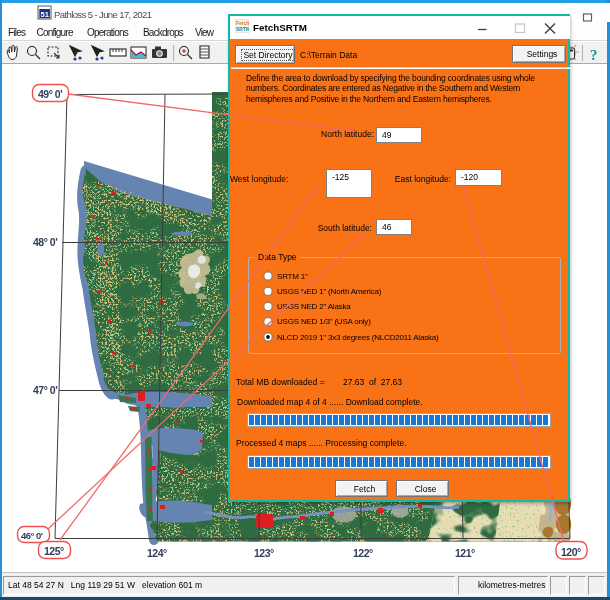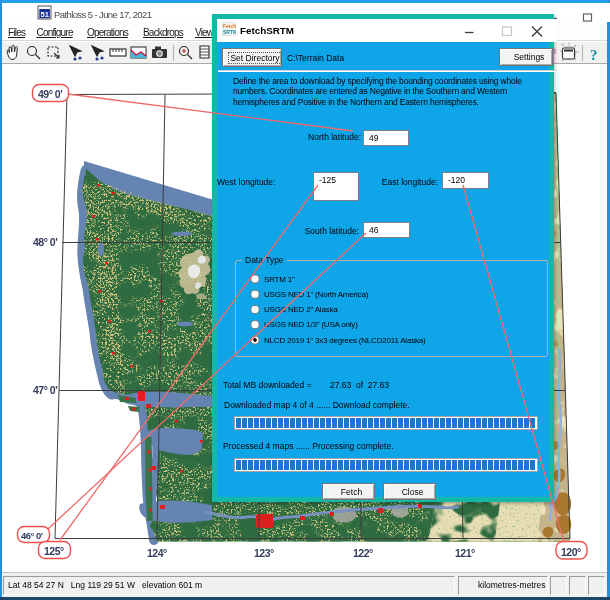--- a/index.html
+++ b/index.html
@@ -5,23 +5,23 @@
 *{box-sizing:border-box;}
 .abs{position:absolute;}
 #win{position:absolute;left:0;top:0;width:610px;height:600px;}
 .btop{left:0;top:0;width:610px;height:3px;background:#25a0e8;}
 .bleft{left:0;top:0;width:2px;height:600px;background:#2590d8;}
 .bright{left:607px;top:0;width:3px;height:600px;background:#2590d8;}
 .bbot{left:0;top:597px;width:610px;height:3px;background:#1c4766;}
 #titlebar{left:2px;top:3px;width:605px;height:19px;background:#fff;margin-left:29px;}
 #title{left:23px;top:5.5px;font-size:9.5px;color:#4b4b4b;letter-spacing:-0.6px;}
 #menubar{left:2px;top:22px;width:605px;height:19px;background:#fdfdfd;border-bottom:1px solid #d7d7d7;}
-.mi{position:absolute;top:5px;font-size:10px;letter-spacing:-0.8px;color:#1a1a1a;text-decoration:underline;}
+.mi{position:absolute;top:5px;font-size:10px;letter-spacing:-0.8px;color:#1a1a1a;}
 #toolbar{left:2px;top:42px;width:605px;height:22px;background:#f1f1f0;border-bottom:1px solid #a9a9a9;}
-#dlg{left:212px;top:14px;width:342px;height:488px;background:#0ea5e9;border:5px solid #14b8a6;box-shadow:1px 2px 3px rgba(0,0,0,0.25);z-index:20;}
+#dlg{left:228px;top:14px;width:342px;height:488px;background:#f97316;border:2px solid #14b8a6;box-shadow:1px 2px 3px rgba(0,0,0,0.25);z-index:20;}
 #dlgtitle{left:0;top:0;width:340px;height:23px;background:#fff;}
 #dlgname{left:23px;top:6px;font-size:9.8px;font-weight:bold;color:#000;}
 .f85{font-size:8.5px;color:#000;}
 .f80{font-size:8px;letter-spacing:-0.2px;color:#000;}
 .btn{position:absolute;background:#f3f3f1;border:1px solid #757575;box-shadow:inset 1px 1px 0 #fff, inset -1px -1px 0 #a9a9a9;font-size:8.5px;color:#000;text-align:center;padding-left:6px;}
 .tbox{position:absolute;background:#fff;border:1px solid #7b8186;font-size:8.5px;color:#000;padding:2px 0 4px 5px;}
 #statusbar{left:2px;top:572px;width:605px;height:25px;background:#f0f0f0;border-top:1px solid #c3c3c3;z-index:30;}
 .panel{position:absolute;top:3px;height:19px;background:#f0f0f0;border:1px solid;border-color:#9b9b9b #fff #fff #9b9b9b;font-size:8.5px;color:#000;}
 #ovl{position:absolute;left:0;top:0;width:610px;height:600px;z-index:40;pointer-events:none;}
 .pbar{width:304px;height:14px;background:#fff;border:1px solid #a2a2a2;padding:1px 1px;}
@@ -284,21 +284,21 @@
  <div class="btn" style="left:282px;top:29px;width:54px;height:18px;padding-top:3px">Settings</div>
  <div class="abs" style="left:1px;top:51px;width:340px;height:2px;border-top:1px solid #cfcfcf;border-bottom:1px solid #fff"></div>
  <div class="abs f85" style="left:16px;top:57px;width:294px;line-height:10.4px;letter-spacing:-0.18px">Define the area to download by specifying the bounding coordinates using whole numbers. Coordinates are entered as Negative in the Southern and Western hemispheres and Positive in the Northern and Eastern hemispheres.</div>
  <div class="abs f85" style="left:0;top:113px;width:144px;text-align:right">North latitude:</div>
  <div class="tbox" style="left:146px;top:111px;width:46px;height:16px">49</div>
  <div class="abs f85" style="left:0;top:158px;width:93px;">West longitude:</div>
  <div class="tbox" style="left:96px;top:153px;width:46px;height:29px">-125</div>
  <div class="abs f85" style="left:0;top:158px;width:221px;text-align:right">East longitude:</div>
  <div class="tbox" style="left:225px;top:153px;width:47px;height:17px">-120</div>
  <div class="abs f85" style="left:0;top:207px;width:142px;text-align:right">South latitude:</div>
- <div class="tbox" style="left:146px;top:203px;width:47px;height:16px">46</div>
+ <div class="tbox" style="left:146px;top:203px;width:36px;height:16px">46</div>
  <fieldset class="abs" style="left:18px;top:236px;width:313px;height:102px;border:1px solid #b0b0b0;border-radius:2px;padding:0;margin:0">
   <legend style="font-size:8.5px;margin-left:6px;padding:0 3px">Data Type</legend>
  </fieldset>
  <svg class="abs" style="left:32px;top:254px" width="20" height="82" viewBox="0 0 20 82">
   <g fill="#fff" stroke="#787878" stroke-width="1">
    <circle cx="6" cy="6" r="4.1"></circle>
           <circle cx="6" cy="21.3" r="4.1"></circle>
           <circle cx="6" cy="36.5" r="4.1"></circle>
           <circle cx="6" cy="51.7" r="4.1"></circle>
           <circle cx="6" cy="67" r="4.1"></circle>

